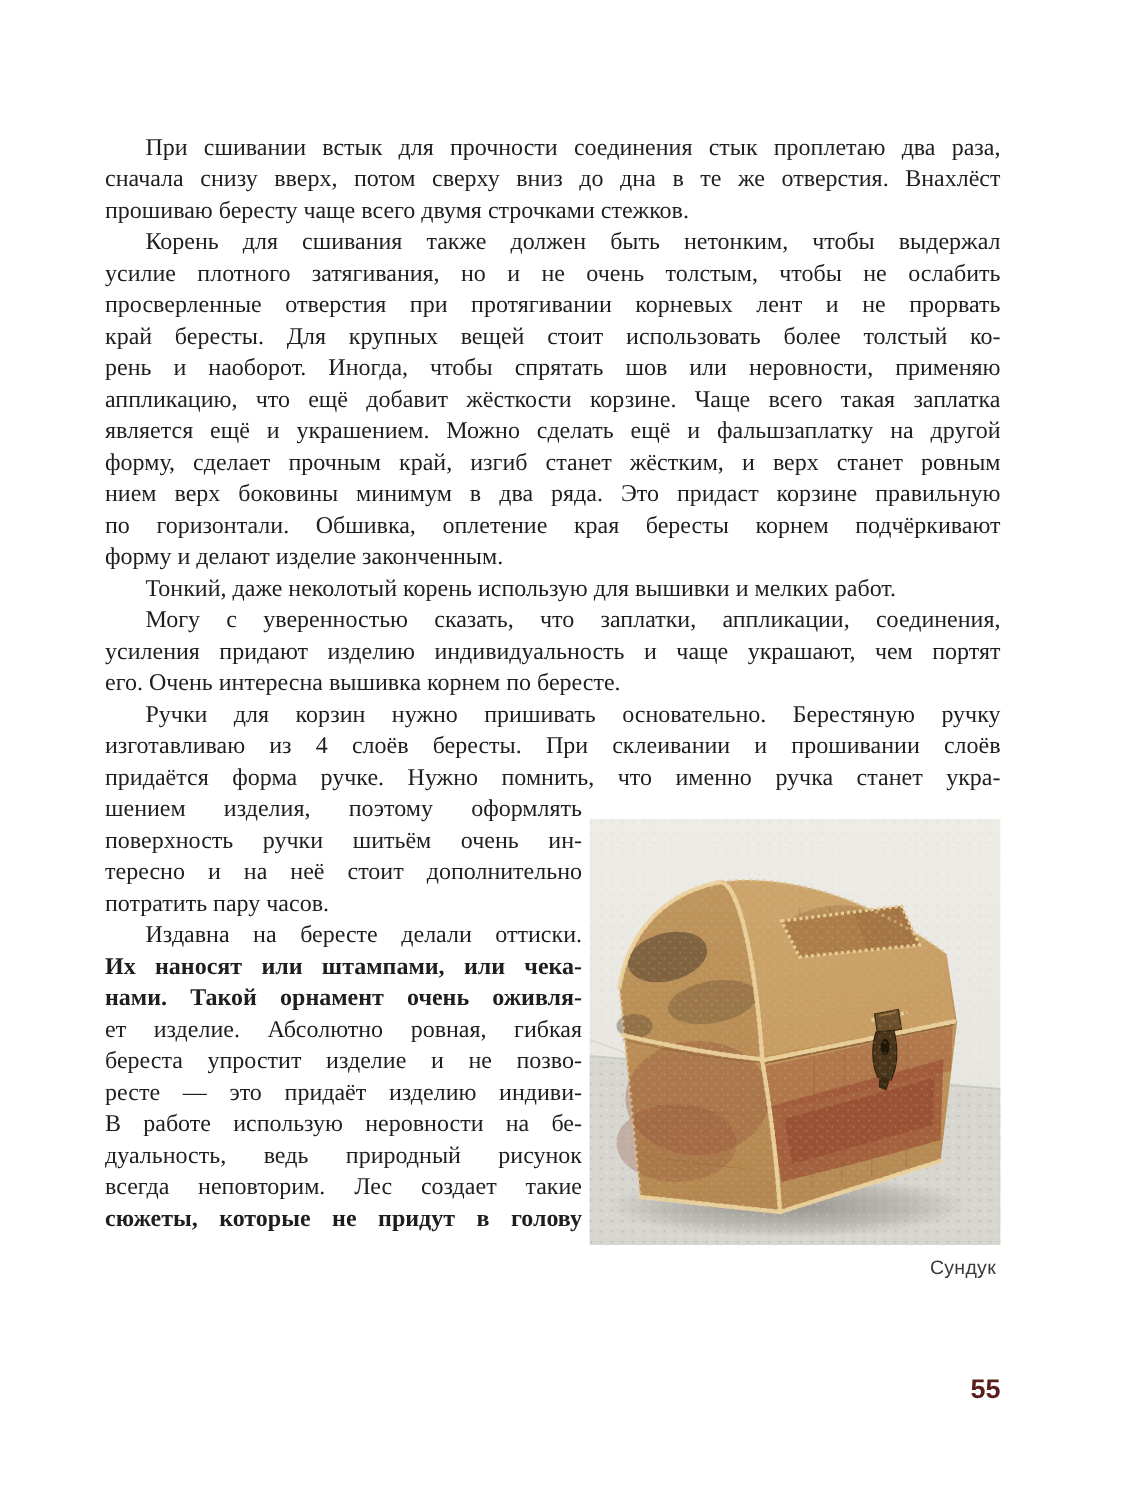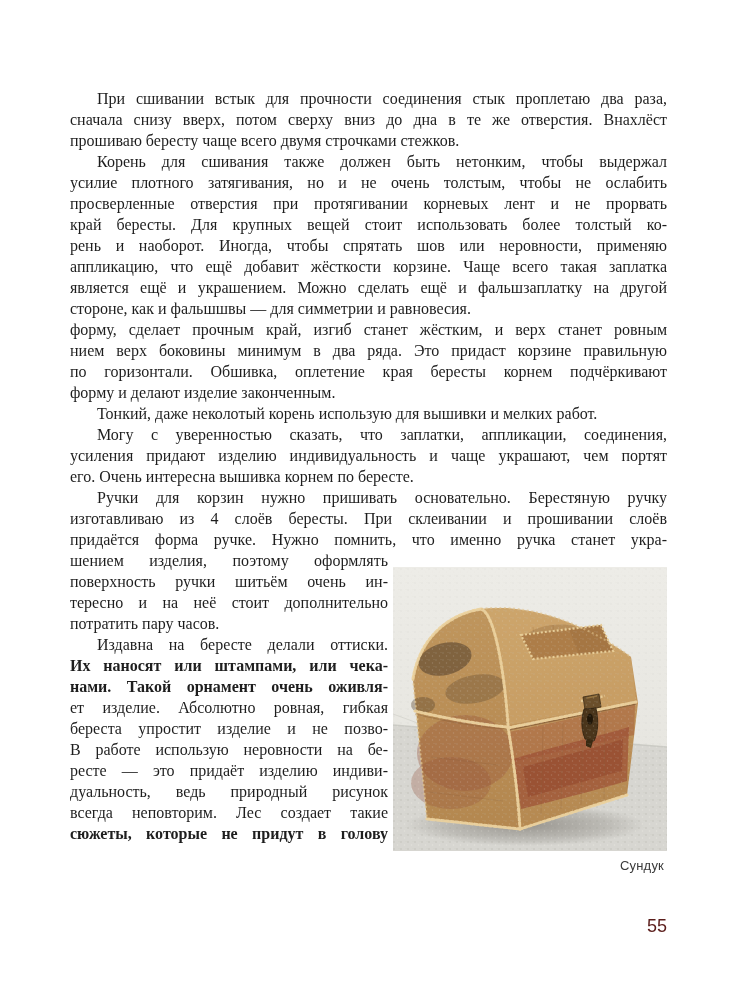--- a/index.html
+++ b/index.html
@@ -20,42 +20,41 @@
   .figure{width:274px;flex:0 0 274px;margin-left:5px;margin-top:17px;}
   .photo{width:274px;height:284px;display:block;}
   .caption{
     font-family:"Liberation Sans","DejaVu Sans",sans-serif;
     font-size:13px;color:#3a3a3a;text-align:right;padding-right:3px;margin-top:7px;
     letter-spacing:.2px;
   }
   .page-number{
     position:absolute;top:916px;right:83px;
     font-family:"Liberation Sans","DejaVu Sans",sans-serif;
-    font-weight:normal;font-size:18px;color:#5b1d1b;
+    font-weight:bold;font-size:18px;color:#5b1d1b;
   }
 </style>
 </head>
 <body>
 
 <div class="page">
 
   <div class="body-text">
 
     <div id="top-lines">
         <div class="line indent">При сшивании встык для прочности соединения стык проплетаю два раза,</div>
         <div class="line">сначала снизу вверх, потом сверху вниз до дна в те же отверстия. Внахлёст</div>
         <div class="line end">прошиваю бересту чаще всего двумя строчками стежков.</div>
         <div class="line indent">Корень для сшивания также должен быть нетонким, чтобы выдержал</div>
         <div class="line">усилие плотного затягивания, но и не очень толстым, чтобы не ослабить</div>
         <div class="line">просверленные отверстия при протягивании корневых лент и не прорвать</div>
         <div class="line">край бересты. Для крупных вещей стоит использовать более толстый ко-</div>
         <div class="line">рень и наоборот. Иногда, чтобы спрятать шов или неровности, применяю</div>
         <div class="line">аппликацию, что ещё добавит жёсткости корзине. Чаще всего такая заплатка</div>
         <div class="line">является ещё и украшением. Можно сделать ещё и фальшзаплатку на другой</div>
-        <div class="line end">стороне, как и фальшшвы — для симметрии и равновесия.</div>
         <div class="line">форму, сделает прочным край, изгиб станет жёстким, и верх станет ровным</div>
         <div class="line">нием верх боковины минимум в два ряда. Это придаст корзине правильную</div>
         <div class="line">по горизонтали. Обшивка, оплетение края бересты корнем подчёркивают</div>
         <div class="line end">форму и делают изделие законченным.</div>
         <div class="line end indent">Тонкий, даже неколотый корень использую для вышивки и мелких работ.</div>
         <div class="line indent">Могу с уверенностью сказать, что заплатки, аппликации, соединения,</div>
         <div class="line">усиления придают изделию индивидуальность и чаще украшают, чем портят</div>
         <div class="line end">его. Очень интересна вышивка корнем по бересте.</div>
         <div class="line indent">Ручки для корзин нужно пришивать основательно. Берестяную ручку</div>
         <div class="line">изготавливаю из 4 слоёв бересты. При склеивании и прошивании слоёв</div>
@@ -66,22 +65,22 @@
       <div id="narrow-lines" class="narrow-col">
           <div class="line">шением изделия, поэтому оформлять</div>
           <div class="line">поверхность ручки шитьём очень ин-</div>
           <div class="line">тересно и на неё стоит дополнительно</div>
           <div class="line end">потратить пару часов.</div>
           <div class="line indent">Издавна на бересте делали оттиски.</div>
           <div class="line bold">Их наносят или штампами, или чека-</div>
           <div class="line bold">нами. Такой орнамент очень оживля-</div>
           <div class="line">ет изделие. Абсолютно ровная, гибкая</div>
           <div class="line">береста упростит изделие и не позво-</div>
+          <div class="line">ресте — это придаёт изделию индиви-</div>
           <div class="line">В работе использую неровности на бе-</div>
-          <div class="line">ресте — это придаёт изделию индиви-</div>
           <div class="line">дуальность, ведь природный рисунок</div>
           <div class="line">всегда неповторим. Лес создает такие</div>
           <div class="line bold">сюжеты, которые не придут в голову</div>
         </div>
 
       <div class="figure">
         <svg class="photo" viewBox="0 0 274 284" xmlns="http://www.w3.org/2000/svg">
           <defs>
             <linearGradient id="wallG" x1="0" y1="0" x2="0" y2="1">
               <stop offset="0" stop-color="#edece7"></stop>

